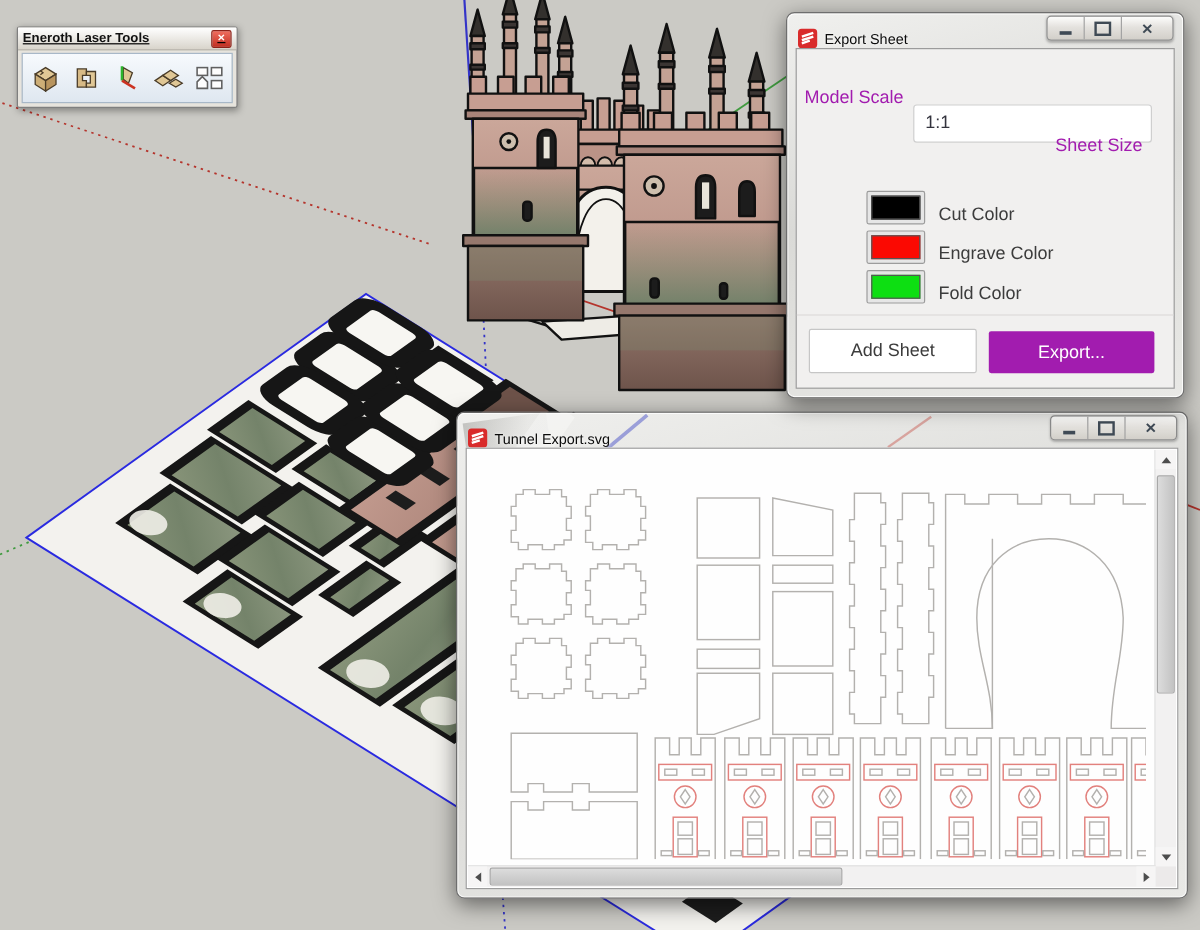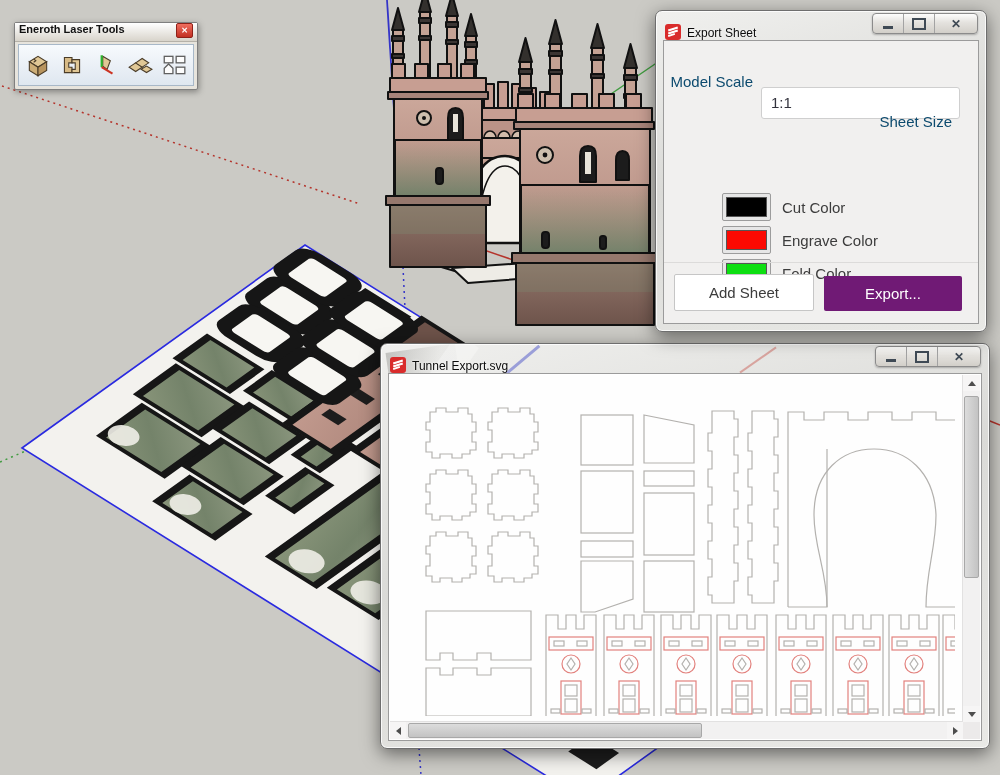--- a/index.html
+++ b/index.html
@@ -7,23 +7,23 @@
        font-family:"Liberation Sans",sans-serif;position:relative;}
   .stage{position:absolute;inset:0;width:1000px;height:775px;}
 
   
   #viewport{position:absolute;left:0;top:0;width:1000px;height:775px;}
 
   
   .toolbar{position:absolute;left:14px;top:22px;width:182px;height:66px;
     background:#e7e4dd;border:1px solid #7f7f7f;border-radius:2px;
     box-shadow:1px 2px 6px rgba(0,0,0,.35);}
-  .toolbar .tb-title{height:18px;display:flex;
+  .toolbar .tb-title{height:18px;display:flex;align-items:center;
     background:linear-gradient(#ffffff,#d8d4cb);
-    border-bottom:1px solid #b5b1a8;padding:0 4px;}
+    border-bottom:1px solid #b5b1a8;padding:0 4px;text-decoration:underline;}
   .toolbar .tb-title span{font-size:11px;font-weight:bold;color:#111;flex:1;}
   .tb-close{width:15px;height:13px;border:1px solid #8e2118;border-radius:2px;
     background:linear-gradient(#ef6e5f,#c22f22);color:#fff;font-size:8px;
     font-weight:bold;display:flex;align-items:center;justify-content:center;
     line-height:1;cursor:default;}
   .tb-body{position:absolute;left:3px;right:3px;top:21px;bottom:3px;
     background:linear-gradient(#f7fafd,#dfe7f0);border:1px solid #a8b8c8;
     display:flex;align-items:center;justify-content:space-around;padding:0 2px;}
   .tool-btn{width:30px;height:30px;display:flex;align-items:center;
     justify-content:center;border-radius:3px;}
@@ -54,25 +54,25 @@
   .g-max{width:10px;height:8px;border:2px solid #3f4a55;}
   .g-close{font-size:12px;font-weight:bold;color:#3f4a55;line-height:1;}
   .client{position:absolute;left:7px;right:7px;top:29px;bottom:7px;
     border:1px solid #9b9b9b;}
 
   
   #export-dialog{left:655px;top:10px;width:330px;height:320px;z-index:40;}
   #export-dialog .client{background:#f1f0ef;}
   .fieldrow{position:absolute;left:0;right:18px;height:32px;display:flex;
     align-items:center;justify-content:flex-end;}
-  .fieldrow label{font-size:15px;color:#0c4a6e;margin-right:8px;white-space:nowrap;}
+  .fieldrow label{font-size:15px;color:#a21caf;margin-right:8px;white-space:nowrap;}
   .fieldrow input{width:188px;height:30px;border:1px solid #cfcfcf;border-radius:3px;
     background:#fff;font-family:"Liberation Sans",sans-serif;font-size:15px;
     color:#33333d;padding:0 0 0 9px;outline:none;margin-top:43px;}
-  .colorrow{position:absolute;left:58px;display:flex;align-items:center;height:28px;margin-top:34px;}
+  .colorrow{position:absolute;left:58px;display:flex;align-items:flex-end;height:28px;}
   .swatch{width:47px;height:26px;border:1px solid #9c9c9c;border-radius:2px;
     background:#e6e6e6;display:flex;align-items:center;justify-content:center;}
   .swatch i{display:block;width:39px;height:18px;border:1px solid #555;}
   .colorrow span{font-size:15px;color:#3c3c3c;margin-left:11px;}
   .dlg-sep{position:absolute;left:0;right:0;height:1px;background:#dcdbda;}
   .dlg-btn{position:absolute;height:35px;width:138px;border-radius:2px;
     display:flex;align-items:center;justify-content:center;font-size:15px;}
   #add-sheet-btn{left:10px;bottom:12px;background:#fff;border:1px solid #c6c6c6;
     color:#3c3c3c;}
   #export-btn{right:16px;bottom:12px;border:none;color:#fff;}
@@ -528,17 +528,17 @@
         <span>Engrave Color</span>
       </div>
       <div class="colorrow" style="top:184px;">
         <div class="swatch">
           <i style="background-color: rgb(13, 223, 18);"></i>
           </div>
         <span>Fold Color</span>
       </div>
       <div class="dlg-sep" style="bottom:60px;"></div>
       <div class="dlg-btn" id="add-sheet-btn">Add Sheet</div>
-      <div class="dlg-btn" id="export-btn" style="background-color: #701a75;">Export...</div>
+      <div class="dlg-btn" id="export-btn" style="background-color: #a21caf;">Export...</div>
     </div>
   </div>
 
 </div>
 
 </body></html>

